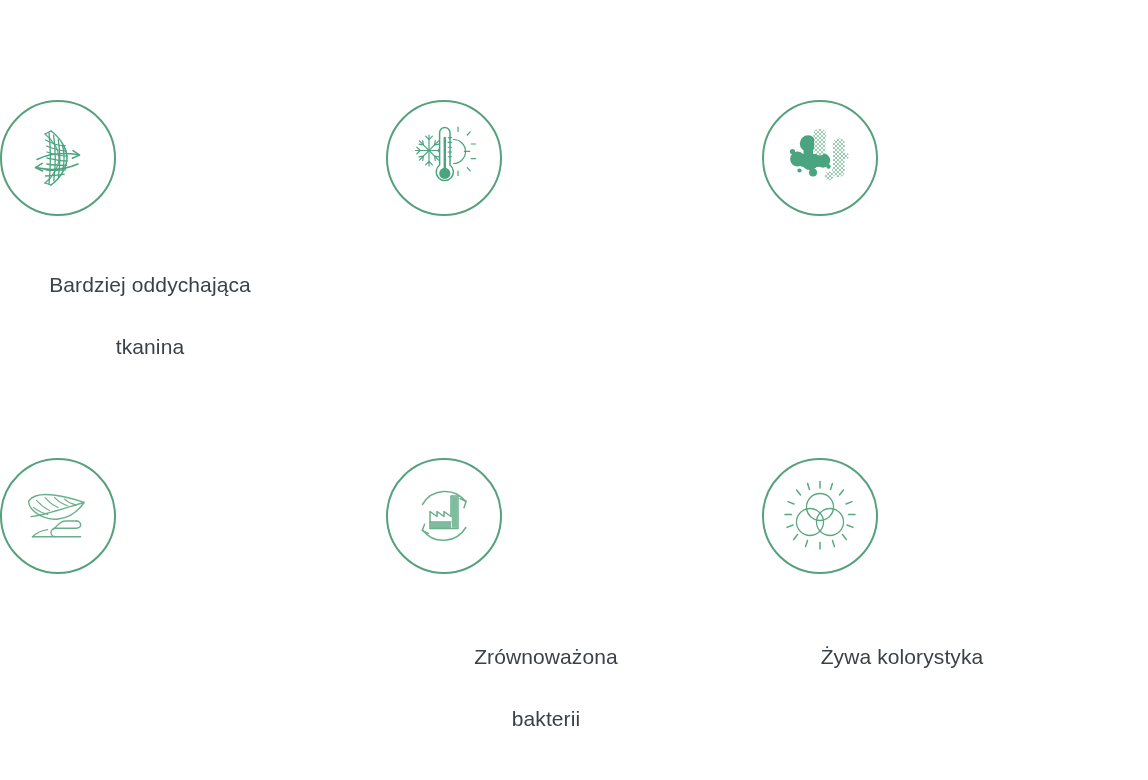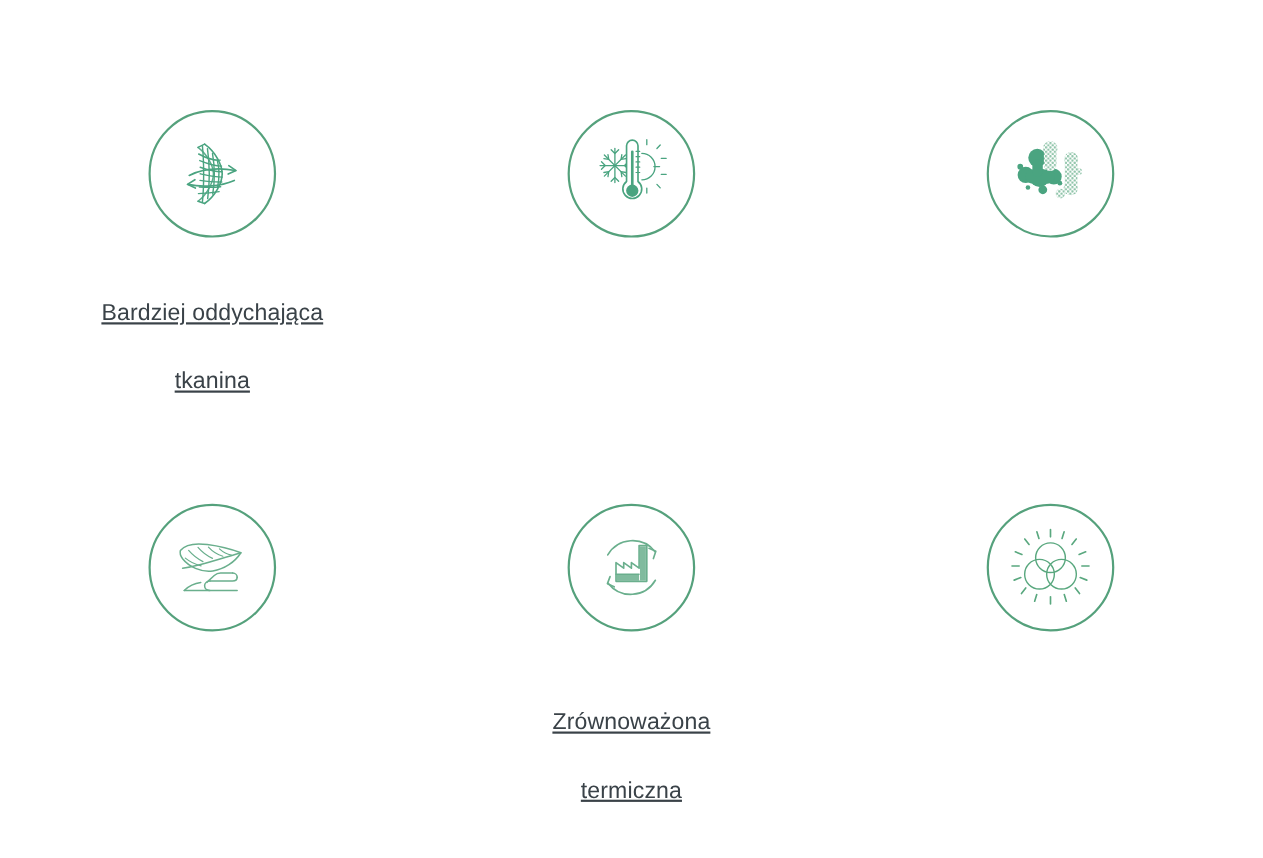--- a/index.html
+++ b/index.html
@@ -21,24 +21,23 @@
     height: 780px;
     display: grid;
     grid-template-columns: 386px 376px 386px;
     grid-template-rows: 390px 390px;
     box-sizing: border-box;
   }
 
   .feature-cell {
     display: flex;
     flex-direction: column;
-    align-items: center;
+    align-items: flex-start;
     justify-content: flex-start;
     box-sizing: border-box;
-    text-decoration: underline;
   }
 
   .feature-cell.row-top    { padding-top: 100px; }
   .feature-cell.row-bottom { padding-top: 68px; }
 
   .icon-circle {
     width: 116px;
     height: 116px;
     border-radius: 50%;
     border: 2px solid #55a17c;
@@ -220,21 +219,21 @@
 
         <g stroke-width="1.5">
           <path d="M26 52.5 L26 35.5 L33 40.5 L33 35.5 L40 40.5 L40 35.5 L47 40.5 L47 20 L54 20 L54 52.5 Z"></path>
           <path d="M26 46 L47 46" stroke-width="1.3"></path>
         </g>
         <path d="M26.5 46.6 L47 46.6 L47 52 L26.5 52 Z" fill="#6aaf8d" stroke="none" opacity="0.85"></path>
         <path d="M47.8 20.8 L53.2 20.8 L53.2 51.8 L47.8 51.8 Z" fill="#6aaf8d" stroke="none" opacity="0.85"></path>
       </svg>
     </div>
     <div class="feature-label">Zrównoważona
-termiczna</div>
+bakterii</div>
   </div>
 
   <div class="feature-cell row-bottom col-3">
     <div class="icon-circle">
       <svg width="84" height="84" viewBox="0 0 84 84" fill="none" stroke="#5aa87f" stroke-width="1.3" stroke-linecap="round">
 
         <circle cx="42" cy="33" r="13.5"></circle>
         <circle cx="32" cy="48" r="13.5"></circle>
         <circle cx="52" cy="48" r="13.5"></circle>
 
@@ -251,15 +250,16 @@
           <path d="M15 51 L9 53.4"></path>
           <path d="M69 51 L75 53.4"></path>
           <path d="M19.5 60.5 L15.6 65.6"></path>
           <path d="M64.5 60.5 L68.4 65.6"></path>
           <path d="M29.5 66.5 L27.6 72.5"></path>
           <path d="M54.5 66.5 L56.4 72.5"></path>
           <path d="M42 68.5 L42 75"></path>
         </g>
       </svg>
     </div>
+    <div class="feature-label">Żywa kolorystyka</div>
   </div>
 
 </div>
 
 </body></html>

